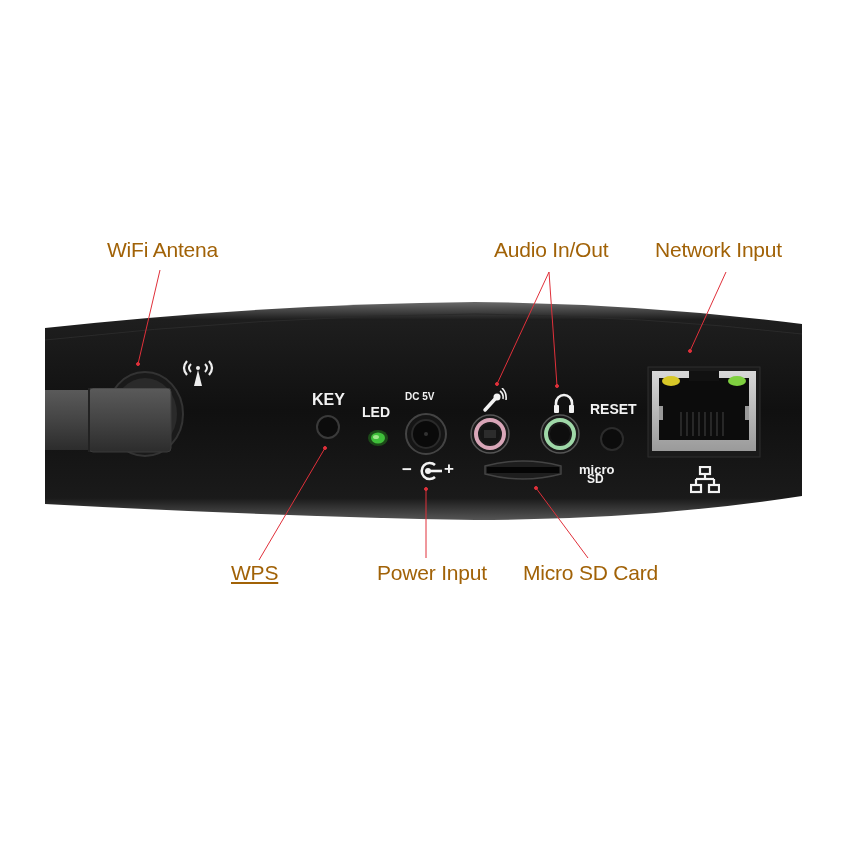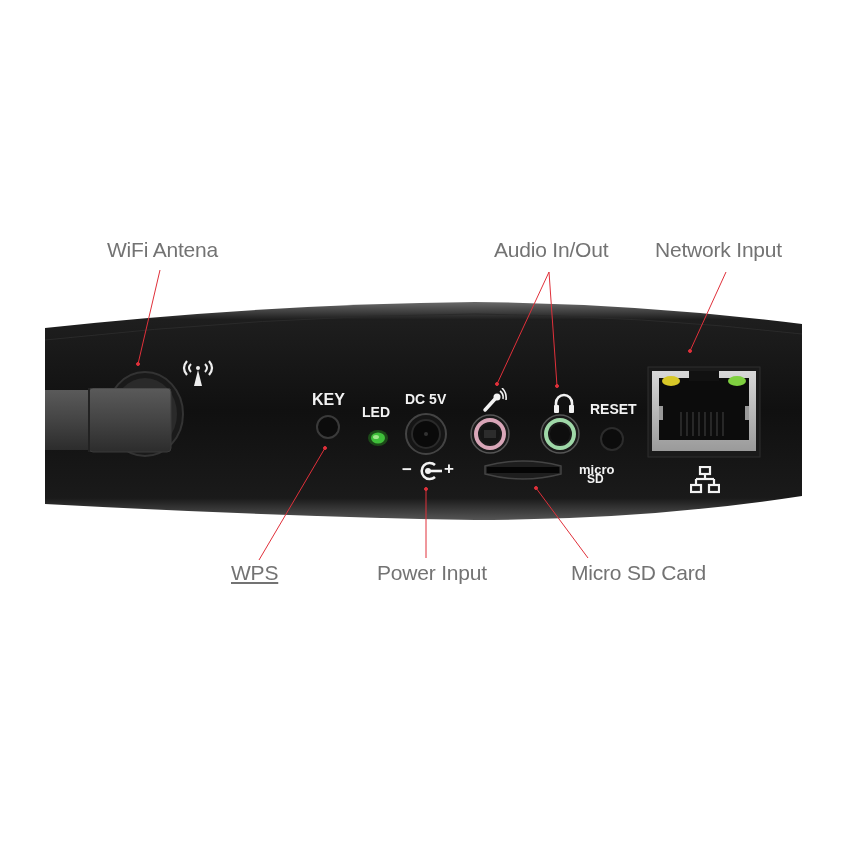--- a/index.html
+++ b/index.html
@@ -1,30 +1,30 @@
 <!DOCTYPE html>
 <html><head>
 <meta charset="utf-8">
 <style>
   html,body{margin:0;padding:0;background:#ffffff;}
   body{width:850px;height:850px;position:relative;overflow:hidden;font-family:"Liberation Sans",sans-serif;}
-  .callout{position:absolute;font-size:21px;color:#737373;white-space:nowrap;letter-spacing:-0.2px;}
+  .callout{position:absolute;font-size:21px;color:#a16207;white-space:nowrap;letter-spacing:-0.2px;}
   .device{position:absolute;left:45px;top:300px;width:757px;height:222px;}
   .panel-text{position:absolute;color:#f2f2f2;font-weight:bold;font-family:"Liberation Sans",sans-serif;white-space:nowrap;}
   svg{display:block}
 </style>
 </head>
 <body>
 
 <div class="callout" style="left:107px;top:238px;">WiFi Antena</div>
 <div class="callout" style="left:494px;top:238px;">Audio In/Out</div>
 <div class="callout" style="left:655px;top:238px;">Network Input</div>
 <div class="callout" style="left:231px;top:561px;text-decoration:underline;">WPS</div>
 <div class="callout" style="left:377px;top:561px;">Power Input</div>
-<div class="callout" style="left:523px;top:561px;margin-left:48px;">Micro SD Card</div>
+<div class="callout" style="left:523px;top:561px;">Micro SD Card</div>
 
 <div class="device">
   <svg width="757" height="222" viewBox="0 0 757 222">
     <defs>
       <linearGradient id="bodyg" x1="0" y1="0" x2="0" y2="1">
         <stop offset="0" stop-color="#6a6a6a"></stop>
         <stop offset="0.08" stop-color="#1e1e1e"></stop>
         <stop offset="0.5" stop-color="#101010"></stop>
         <stop offset="0.9" stop-color="#1a1a1a"></stop>
         <stop offset="1" stop-color="#555555"></stop>
@@ -69,21 +69,21 @@
     <circle cx="13" cy="13" r="11" fill="#0c0c0c" stroke="#3a3a3a" stroke-width="2"></circle>
   </svg>
 
   <div class="panel-text" style="left:317px;top:104px;font-size:14px;text-align:right;">LED</div>
   <svg style="position:absolute;left:321px;top:128px;" width="24" height="20" viewBox="0 0 24 20">
     <ellipse cx="12" cy="10" rx="10" ry="8" fill="#1c4a18"></ellipse>
     <ellipse cx="12" cy="10" rx="7" ry="5.5" fill="#3fbf3a"></ellipse>
     <ellipse cx="10" cy="9" rx="3" ry="2" fill="#9fe88a"></ellipse>
   </svg>
 
-  <div class="panel-text" style="left:360px;top:91px;font-size:14px;">DC 5V</div>
+  <div class="panel-text" style="left:360px;top:91px;font-size:10px;">DC 5V</div>
   <svg style="position:absolute;left:359px;top:112px;" width="44" height="44" viewBox="0 0 44 44">
     <circle cx="22" cy="22" r="20" fill="#151515" stroke="#444" stroke-width="2"></circle>
     <circle cx="22" cy="22" r="14" fill="#0a0a0a" stroke="#2a2a2a" stroke-width="2"></circle>
     <circle cx="22" cy="22" r="2" fill="#333"></circle>
   </svg>
 
   <div style="position:absolute;left:357px;top:160px;width:56px;height:22px;">
     <span class="panel-text" style="left:0px;top:0px;font-size:17px;">−</span>
     <svg style="position:absolute;left:14px;top:1px;" width="26" height="20" viewBox="0 0 26 20">
       <path d="M19,4 A8,8 0 1 0 19,16" stroke="#f2f2f2" stroke-width="2.6" fill="none"></path>

